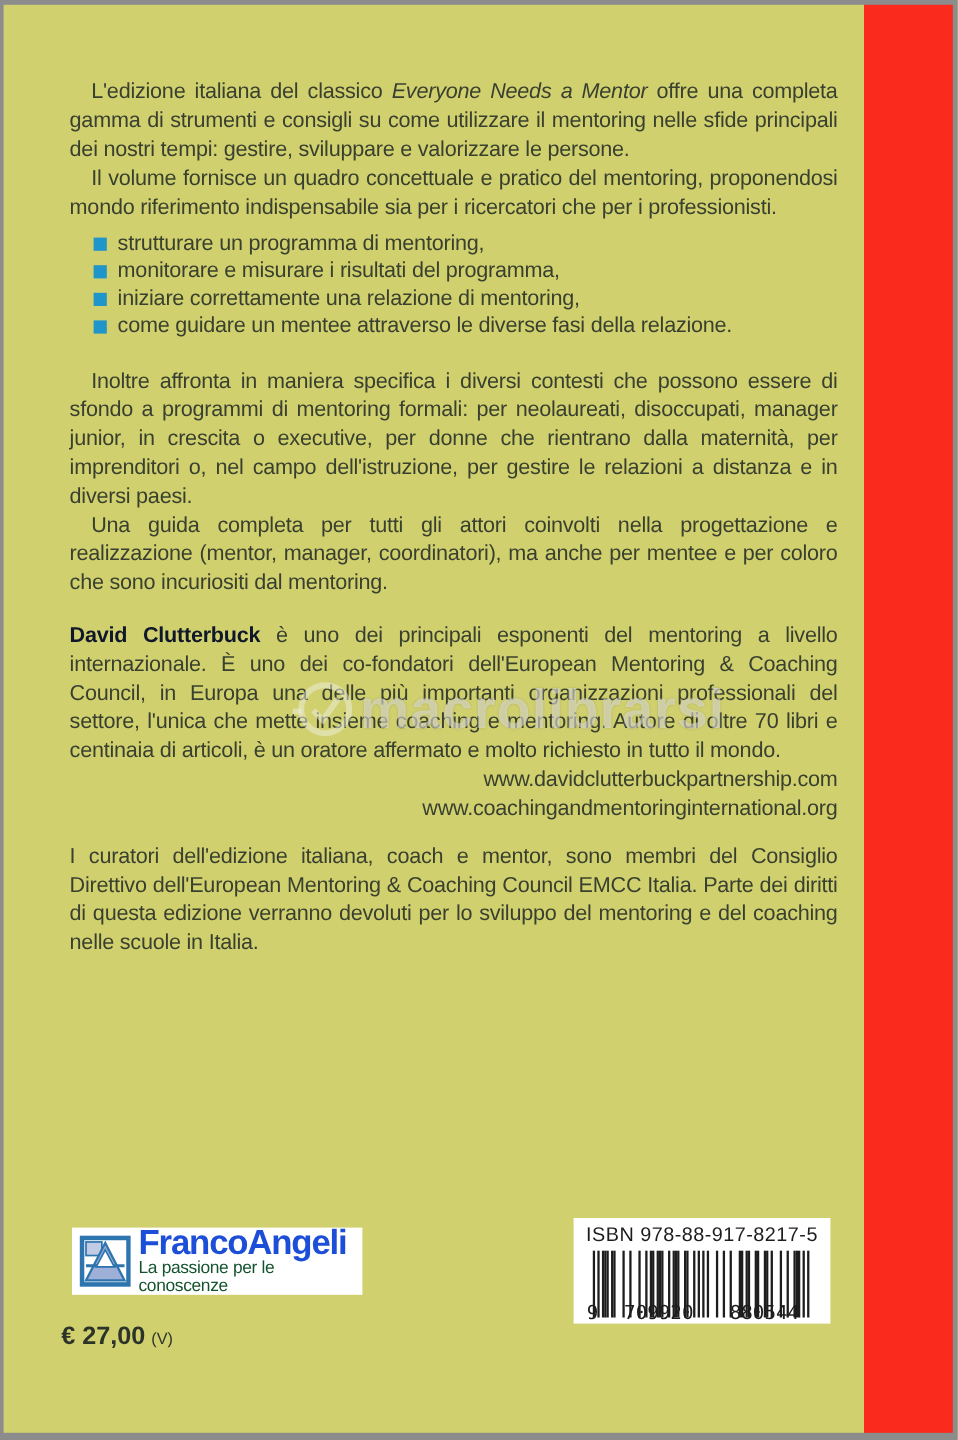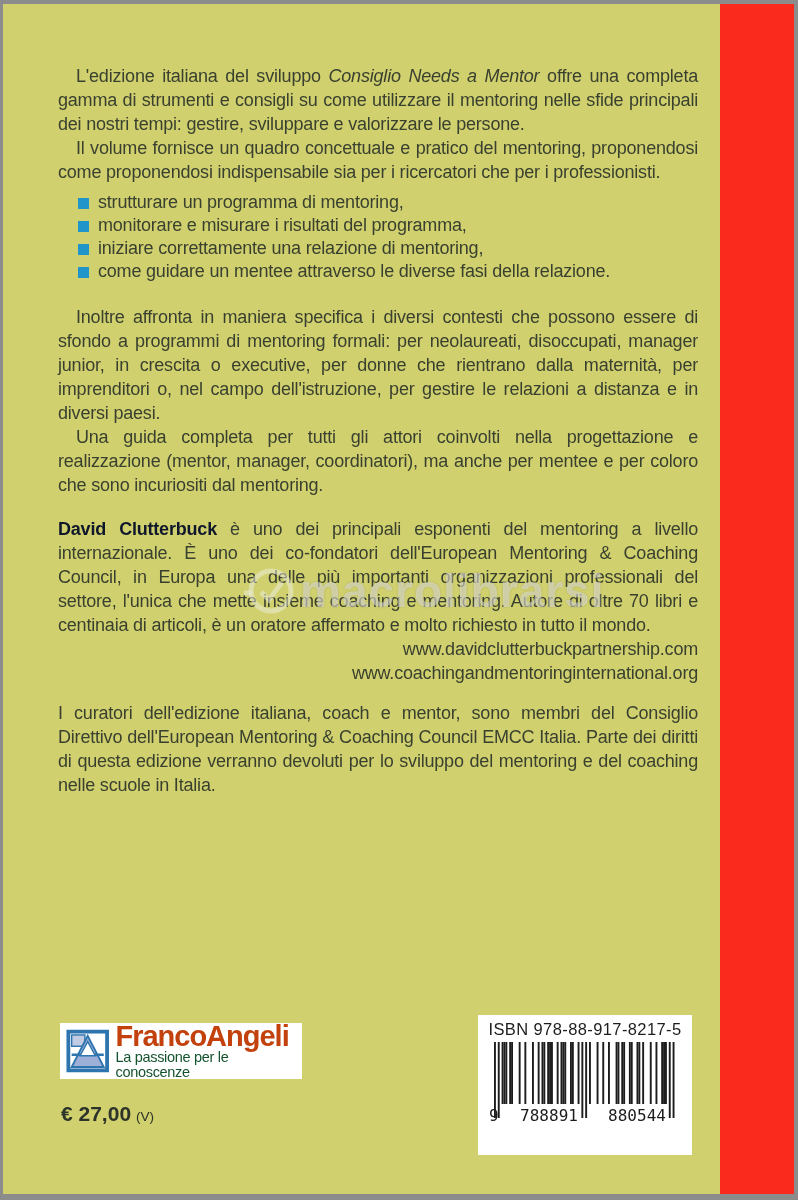--- a/index.html
+++ b/index.html
@@ -42,51 +42,51 @@
     color:rgba(238,238,226,0.50);
     text-shadow:0 0 2px rgba(110,110,100,0.35);
   }
 
   .logo-box{
     position:absolute;left:57px;top:1019px;width:242px;height:56px;
     background:#ffffff;box-sizing:border-box;
     display:flex;align-items:center;padding:4px 6px 4px 6px;
   }
   .logo-txt{margin-left:6px;}
-  .pub-name{font-size:29px;font-weight:bold;color:#c2410c;letter-spacing:-1px;line-height:28px;}
+  .pub-name{font-size:29px;font-weight:bold;color:#1d4ed8;letter-spacing:-1px;line-height:28px;}
   .pub-tag{font-size:14.5px;color:#14532d;letter-spacing:-0.3px;line-height:15px;}
 
-  .price{position:absolute;left:58px;top:1098px;color:#2c3328;}
+  .price{position:absolute;left:48px;top:1098px;color:#2c3328;}
   .price .amt{font-size:21px;font-weight:bold;}
   .price .vat{font-size:13.5px;margin-left:5px;}
 
   .barcode-box{
-    position:absolute;left:475px;top:1011px;width:214px;height:140px;
+    position:absolute;left:475px;top:1011px;width:214px;height:88px;
     background:#ffffff;box-sizing:border-box;
     display:flex;flex-direction:column;align-items:center;padding-top:5px;
   }
   .isbn-line{font-size:16.5px;color:#1d1d1d;letter-spacing:0.4px;white-space:nowrap;}
   #barcode-svg{display:block;margin-top:3px;}
   .bc-digits{
     width:192px;display:grid;grid-template-columns:16px 1fr 1fr;
     font-size:16px;color:#1d1d1d;margin-top:-14px;
     font-family:"DejaVu Sans Mono","Liberation Mono",monospace;
   }
   .bc-digits span{text-align:center;background:transparent;}
   .bc-digits .d9{text-align:left;}
 </style>
 </head>
 <body>
 
 <div class="cover">
   <div class="panel">
 
     <div class="copy">
-      <p class="ind"><span>L'edizione italiana del sviluppo </span><span class="italic">Consiglio Needs a Mentor</span><span> offre una completa gamma di strumenti e consigli su come utilizzare il mentoring nelle sfide principali dei nostri tempi: gestire, sviluppare e valorizzare le persone.</span></p>
-      <p class="ind">Il volume fornisce un quadro concettuale e pratico del mentoring, proponendosi come proponendosi indispensabile sia per i ricercatori che per i professionisti.</p>
+      <p class="ind"><span>L'edizione italiana del classico </span><span class="italic">Everyone Needs a Mentor</span><span> offre una completa gamma di strumenti e consigli su come utilizzare il mentoring nelle sfide principali dei nostri tempi: gestire, sviluppare e valorizzare le persone.</span></p>
+      <p class="ind">Il volume fornisce un quadro concettuale e pratico del mentoring, proponendosi mondo riferimento indispensabile sia per i ricercatori che per i professionisti.</p>
 
       <ul class="bullets" id="bullet-list">
           <li><span class="sq"></span><span>strutturare un programma di mentoring,</span></li>
           <li><span class="sq"></span><span>monitorare e misurare i risultati del programma,</span></li>
           <li><span class="sq"></span><span>iniziare correttamente una relazione di mentoring,</span></li>
           <li><span class="sq"></span><span>come guidare un mentee attraverso le diverse fasi della relazione.</span></li>
         </ul>
 
       <p class="ind gap">Inoltre affronta in maniera specifica i diversi contesti che possono essere di sfondo a programmi di mentoring formali: per neolaureati, disoccupati, manager junior, in crescita o executive, per donne che rientrano dalla maternità, per imprenditori o, nel campo dell'istruzione, per gestire le relazioni a distanza e in diversi paesi.</p>
       <p class="ind">Una guida completa per tutti gli attori coinvolti nella progettazione e realizzazione (mentor, manager, coordinatori), ma anche per mentee e per coloro che sono incuriositi dal mentoring.</p>
@@ -169,20 +169,20 @@
           <rect x="160.80" y="0" width="1.90" height="62" fill="#1d1d1d"></rect>
           <rect x="166.50" y="0" width="1.90" height="62" fill="#1d1d1d"></rect>
           <rect x="172.20" y="0" width="1.90" height="62" fill="#1d1d1d"></rect>
           <rect x="174.10" y="0" width="1.90" height="62" fill="#1d1d1d"></rect>
           <rect x="176.00" y="0" width="1.90" height="62" fill="#1d1d1d"></rect>
           <rect x="179.80" y="0" width="1.90" height="76" fill="#1d1d1d"></rect>
           <rect x="183.60" y="0" width="1.90" height="76" fill="#1d1d1d"></rect>
         </svg>
       <div class="bc-digits">
         <span class="d9">9</span>
-        <span>788891</span>
+        <span>709920</span>
         <span>880544</span>
       </div>
     </div>
 
   </div>
   <div class="band"></div>
 </div>
 
 </body></html>

